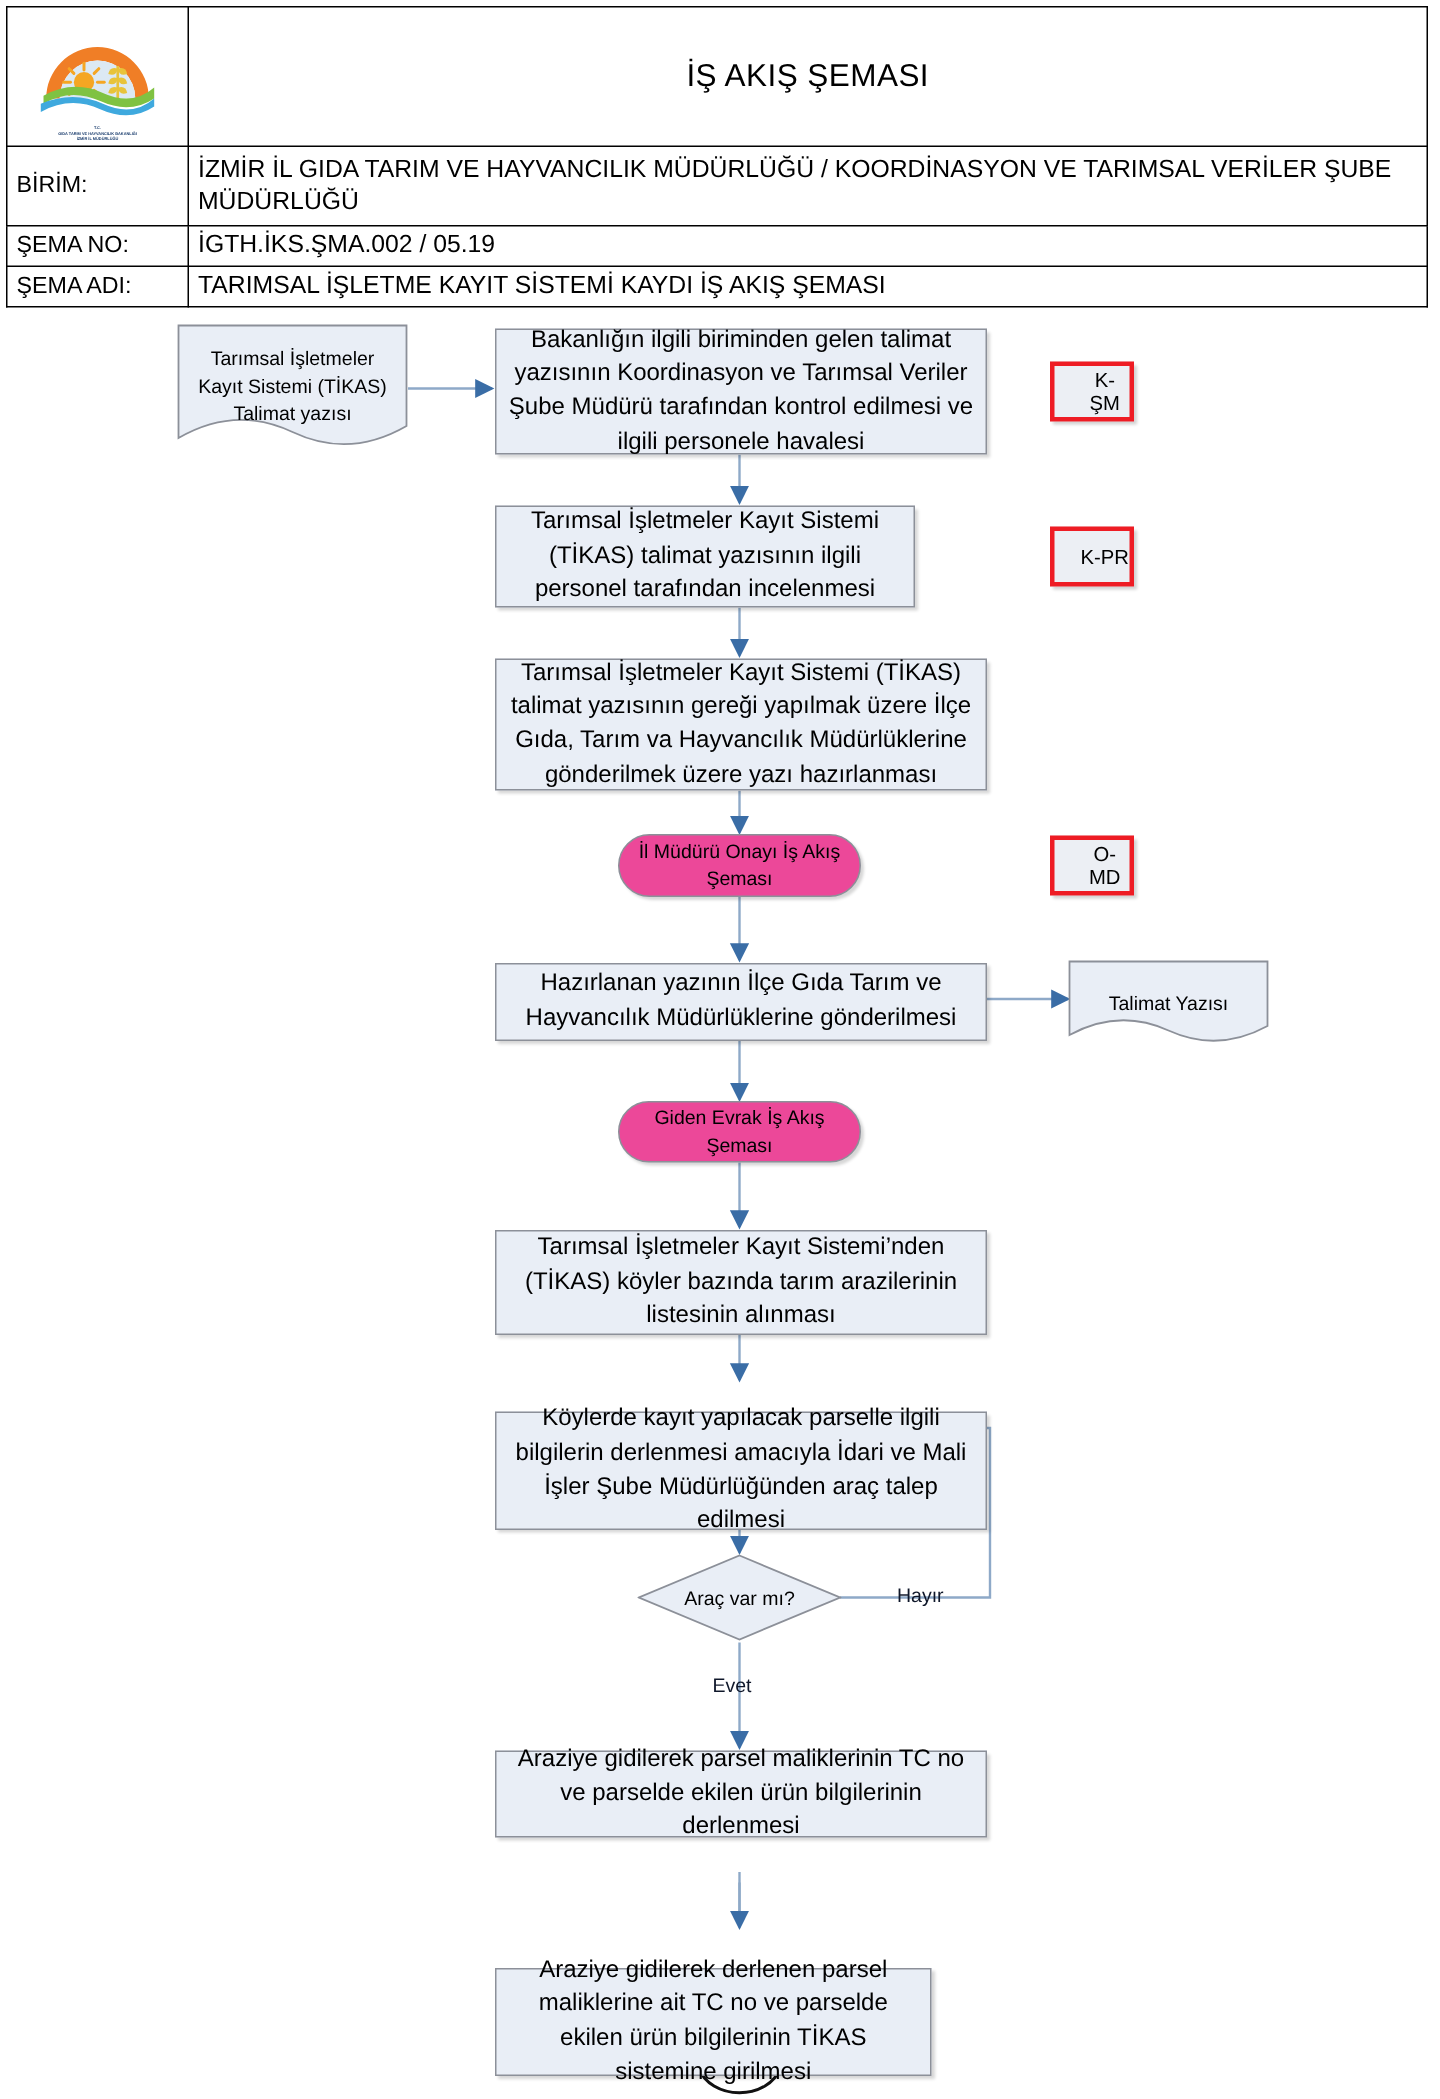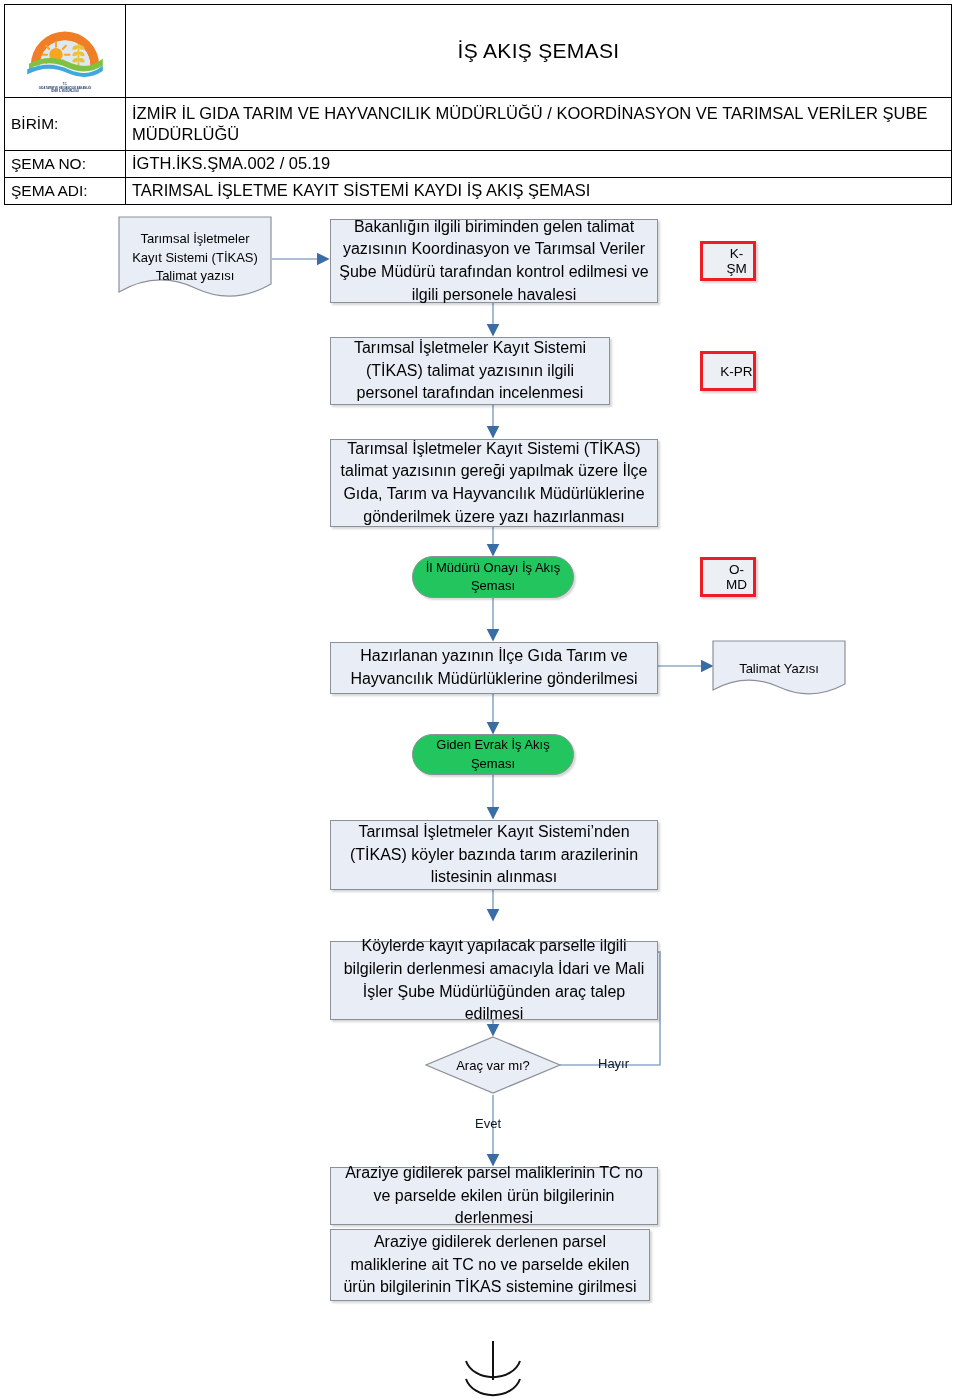--- a/index.html
+++ b/index.html
@@ -24,21 +24,21 @@
   .logo-cap{font-size:2.6px;text-align:center;color:#173a6b;line-height:1.35;
             margin-top:-1px;font-weight:bold;}
 
   
   .canvas{position:absolute;left:0;top:0;width:960px;height:1399px;}
   .node{position:absolute;box-sizing:border-box;display:flex;align-items:center;
         justify-content:center;text-align:center;}
   .proc{background:#E9EEF6;border:1px solid #8C9099;
         box-shadow:2px 2px 2px rgba(0,0,0,.16);
         font-size:16px;line-height:1.42;padding:4px 8px;}
-  .rounded{background:#22c55e;border:1px solid #8C9099;border-radius:26px;
+  .rounded{background:#ec4899;border:1px solid #8C9099;border-radius:26px;
         box-shadow:2px 2px 2px rgba(0,0,0,.16);
         font-size:13px;line-height:1.42;}
   .tag{background:#ECEFF4;border:3px solid #EE1C24;
         box-shadow:2px 2px 2px rgba(0,0,0,.18);
         font-size:13.5px;padding-left:17px;}
   .docshape{font-size:13px;line-height:1.42;}
   .docshape .dtext{position:relative;z-index:2;width:100%;padding:0 6px;box-sizing:border-box;}
   .docshape svg{position:absolute;left:0;top:0;width:100%;height:100%;z-index:1;}
   .diamond{font-size:13px;}
   .diamond .dtext{position:relative;z-index:2;}
@@ -200,17 +200,17 @@
     </svg>
     <div class="dtext">Araç var mı?</div>
   </div>
   <div class="edgelabel" style="left:598px;top:1056px;">Hayır</div>
   <div class="edgelabel" style="left:475px;top:1116px;">Evet</div>
 
   <div class="node proc" style="left:330px;top:1167px;width:328px;height:58px;">
     <span>Araziye gidilerek parsel maliklerinin TC no ve parselde ekilen ürün bilgilerinin derlenmesi</span>
   </div>
 
-  <div class="node proc" style="left:330px;top:1229px;width:320px;height:72px;">
+  <div class="node proc" style="left:330px;top:1312px;width:291px;height:72px;">
     <span>Araziye gidilerek derlenen parsel maliklerine ait TC no ve parselde ekilen ürün bilgilerinin TİKAS sistemine girilmesi</span>
   </div>
 
 </div>
 
 </body></html>

